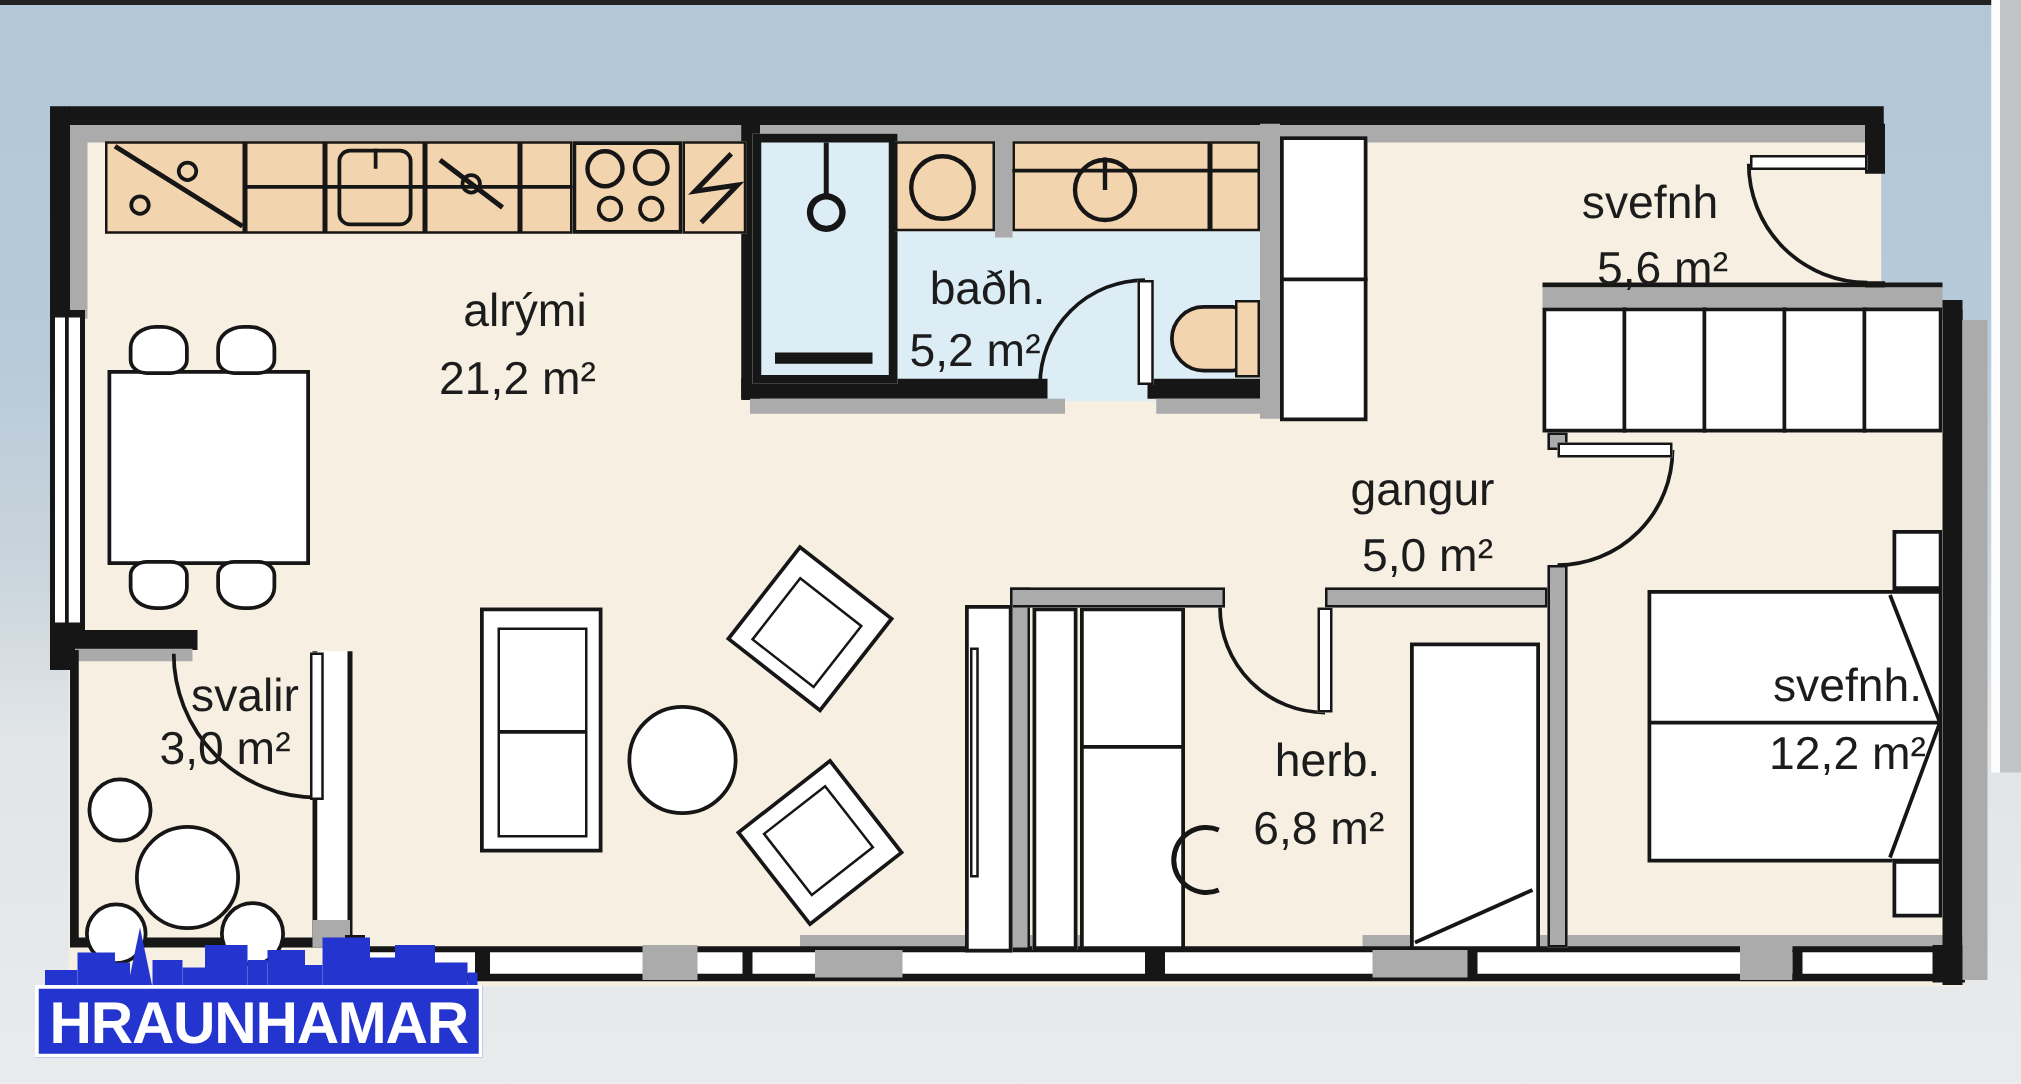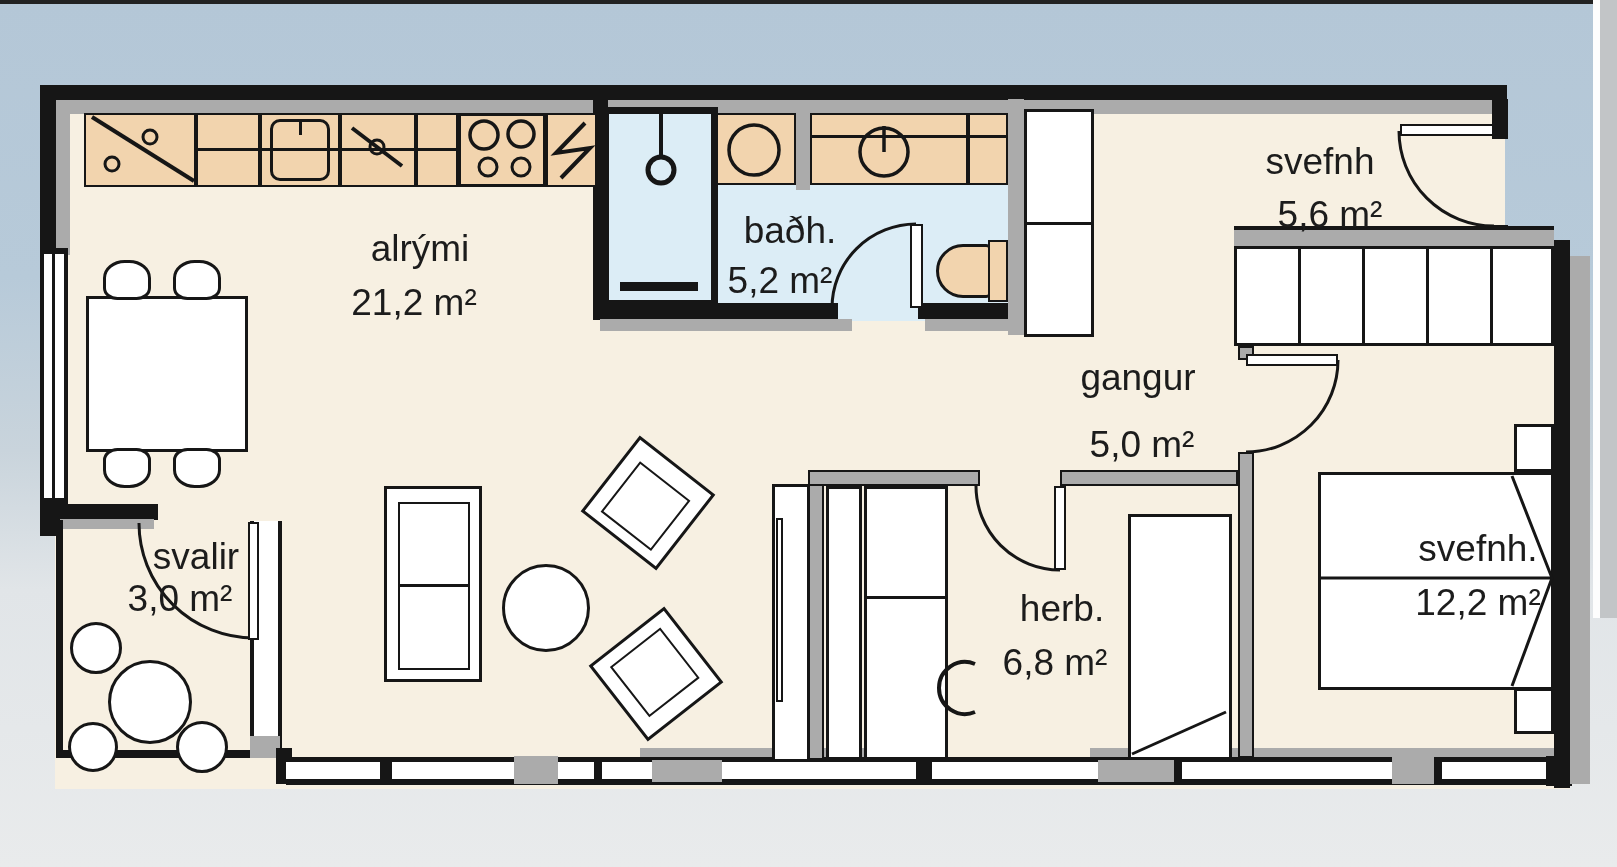--- a/index.html
+++ b/index.html
@@ -209,23 +209,43 @@
   <div class="white2" style="left:1054px;top:486px;width:12px;height:84px;"></div>
   <div class="white2" style="left:1246px;top:354px;width:92px;height:12px;"></div>
   <div class="white2" style="left:248px;top:522px;width:11px;height:118px;"></div>
 
   <div class="lbl" style="left:420px;top:230px;">alrými</div>
   <div class="lbl" style="left:414px;top:284px;">21,2 m²</div>
   <div class="lbl" style="left:790px;top:212px;">baðh.</div>
   <div class="lbl" style="left:780px;top:262px;">5,2 m²</div>
   <div class="lbl" style="left:1320px;top:143px;">svefnh</div>
   <div class="lbl" style="left:1330px;top:196px;">5,6 m²</div>
-  <div class="lbl" style="left:1138px;top:359px;">gangur</div>
+  <div class="lbl" style="left:1138px;top:373px;">gangur</div>
   <div class="lbl" style="left:1142px;top:426px;">5,0 m²</div>
   <div class="lbl" style="left:196px;top:538px;">svalir</div>
   <div class="lbl" style="left:180px;top:580px;">3,0 m²</div>
   <div class="lbl" style="left:1062px;top:590px;">herb.</div>
   <div class="lbl" style="left:1055px;top:644px;">6,8 m²</div>
   <div class="lbl" style="left:1478px;top:530px;">svefnh.</div>
   <div class="lbl" style="left:1478px;top:584px;">12,2 m²</div>
 
+  <div class="abs" style="left:26px;top:740px;width:366px;height:110px;">
+    <div class="sky" style="left:10px;top:36px;width:26px;height:14px;"></div>
+    <div class="sky" style="left:36px;top:22px;width:30px;height:28px;"></div>
+    <div class="sky" style="left:66px;top:30px;width:12px;height:20px;"></div>
+    <div class="spire" style="left:76px;top:2px;"></div>
+    <div class="sky" style="left:96px;top:28px;width:24px;height:22px;"></div>
+    <div class="sky" style="left:120px;top:34px;width:18px;height:16px;"></div>
+    <div class="sky" style="left:138px;top:16px;width:34px;height:34px;"></div>
+    <div class="sky" style="left:172px;top:28px;width:16px;height:22px;"></div>
+    <div class="sky" style="left:188px;top:20px;width:30px;height:30px;"></div>
+    <div class="sky" style="left:218px;top:32px;width:14px;height:18px;"></div>
+    <div class="sky" style="left:232px;top:10px;width:38px;height:40px;"></div>
+    <div class="sky" style="left:270px;top:26px;width:20px;height:24px;"></div>
+    <div class="sky" style="left:290px;top:16px;width:32px;height:34px;"></div>
+    <div class="sky" style="left:322px;top:30px;width:26px;height:20px;"></div>
+    <div class="sky" style="left:348px;top:38px;width:8px;height:12px;"></div>
+    <div class="logo-bar" style="left:2px;top:48px;width:358px;height:58px;">
+      <span class="logo-text">HRAUNHAMAR</span>
+    </div>
+  </div>
 
 </div>
 
 </body></html>

